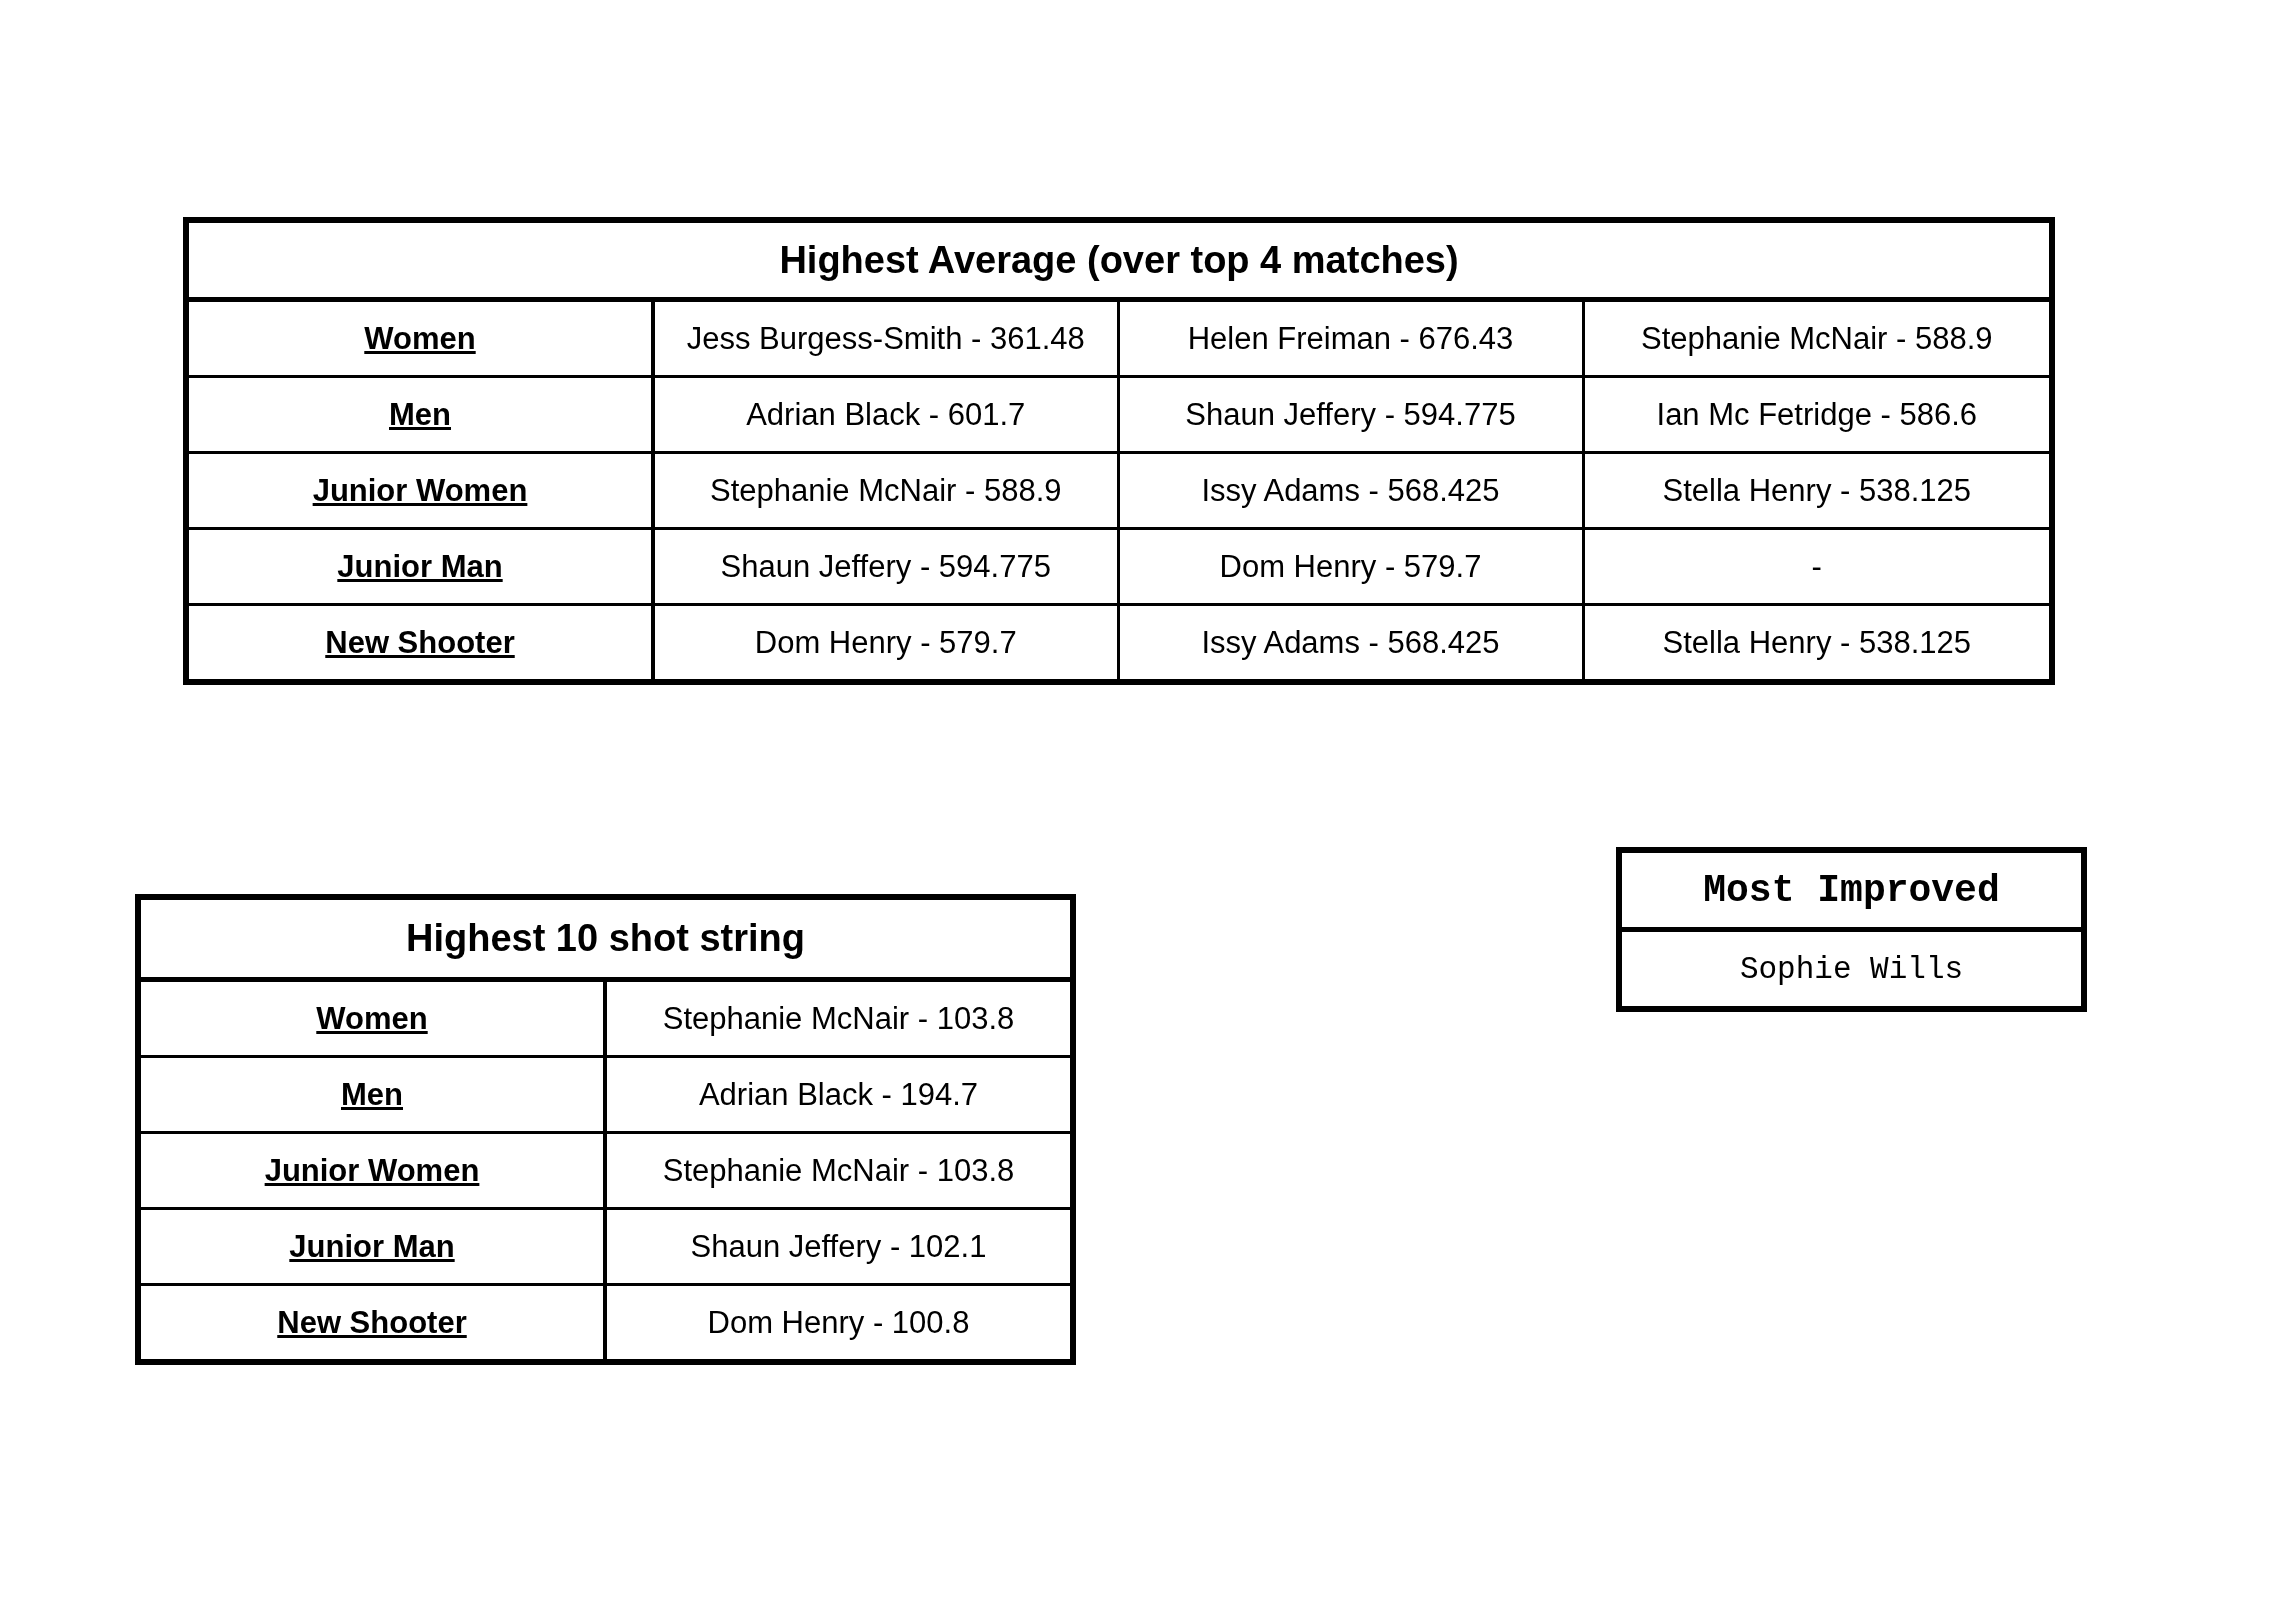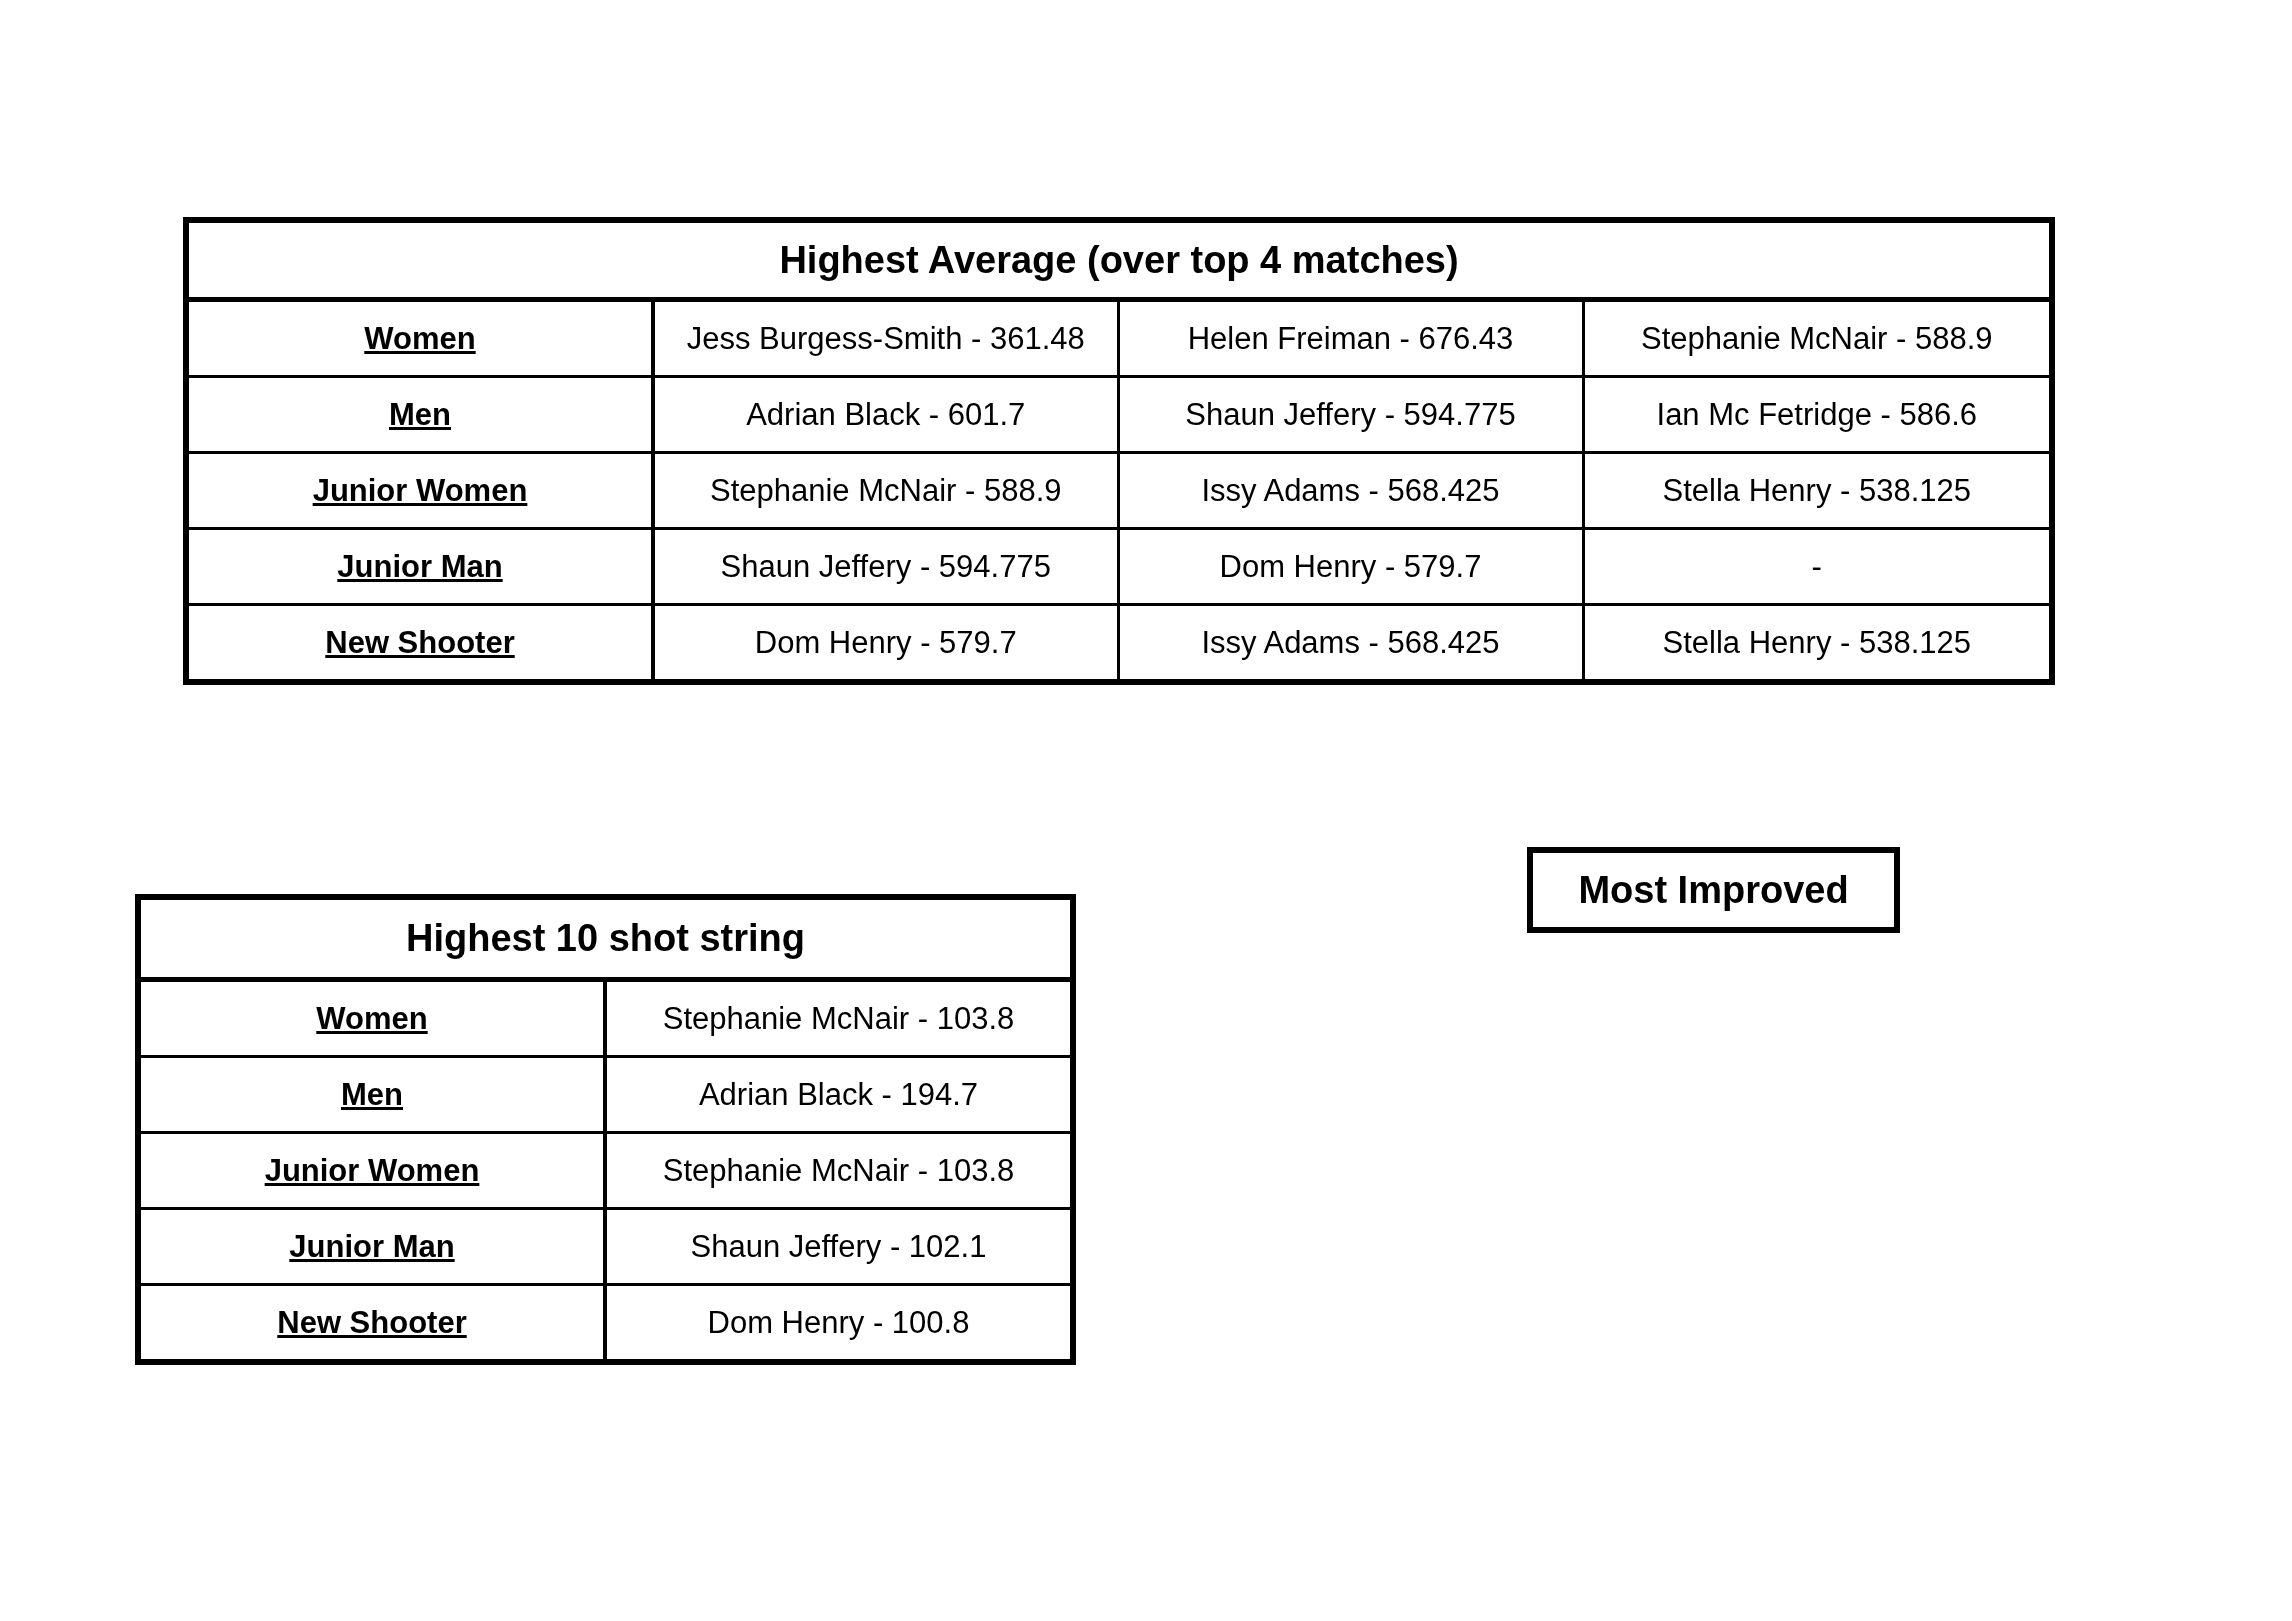--- a/index.html
+++ b/index.html
@@ -11,21 +11,21 @@
            padding: 0; font-size: 31px; white-space: nowrap; }
   th { font-weight: bold; }
   .title { font-size: 38px; font-weight: bold; border-bottom-width: 5.9px; }
   .rowlabel { font-weight: bold; border-right-width: 4.9px; text-decoration: underline; }
   .hdr-row th { border-bottom-width: 5.9px; height: 73px; }
   .data-row td { height: 73px; }
   #avg { left: 135px; top: 217px; width: 1864px; margin-left: 48px; }
   #avg .title { height: 74px; }
   #shot { left: 135px; top: 847px; width: 934px; margin-top: 47px; }
   #shot .title { height: 77px; }
-  #improved { left: 1527px; top: 847px; width: 373px; }
+  #improved { left: 1616px; top: 847px; width: 471px; font-family: Liberation Mono, monospace; }
   #improved .title { height: 74px; }
   #improved td { height: 74px; }
 </style>
 </head>
 <body>
 
 <table id="avg">
   <colgroup>
     <col style="width:467px">
       <col style="width:465px">
@@ -99,15 +99,18 @@
     <td>Dom Henry - 100.8</td>
   </tr>
 </tbody>
   </table>
 
 <table id="improved">
   <tbody>
       <tr>
     <th class="title">Most Improved</th>
   </tr>
+  <tr>
+    <td>Sophie Wills</td>
+  </tr>
 </tbody>
   </table>
 
 
 </body></html>

